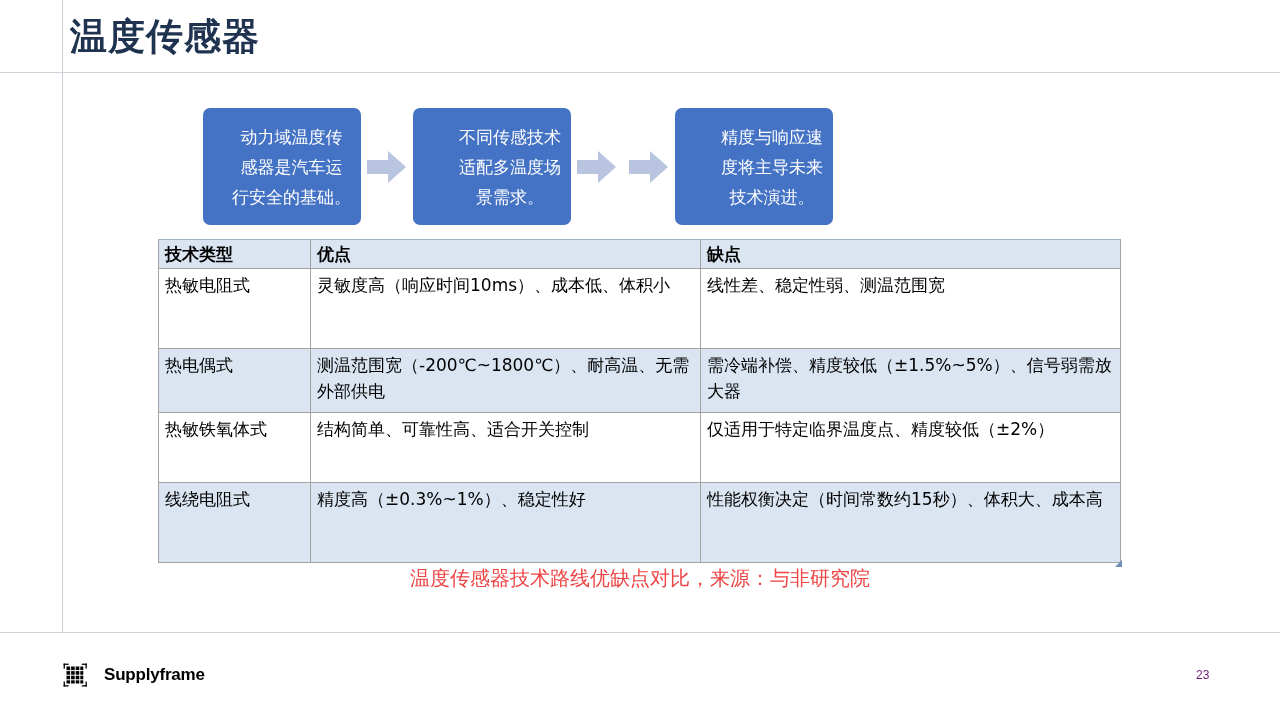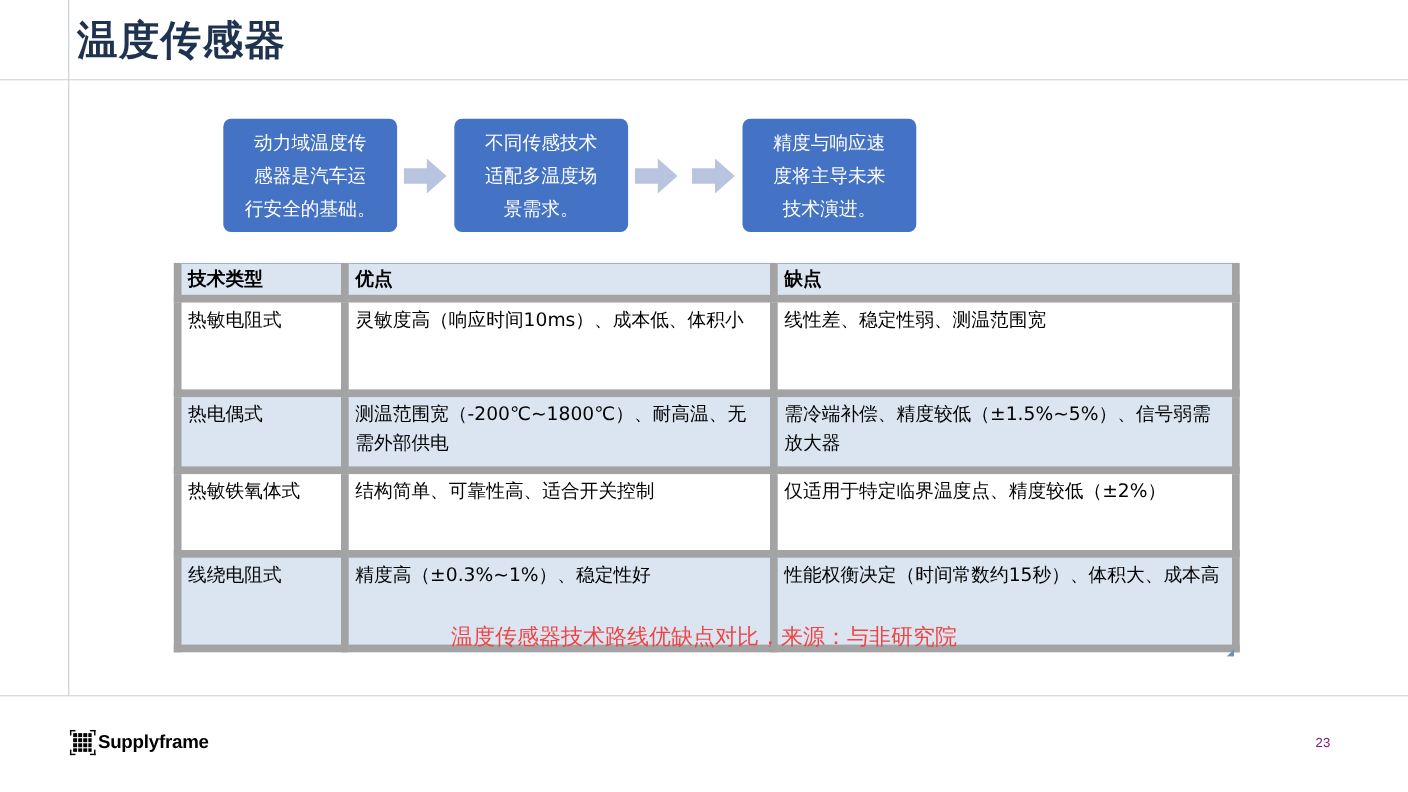--- a/index.html
+++ b/index.html
@@ -64,27 +64,27 @@
   
   .flow {
     position: absolute;
     left: 203px;
     top: 108px;
     display: flex;
     align-items: center;
   }
   .flow-box {
     width: 158px;
-    height: 103px;
+    height: 117px;
     background: #4472c4;
     border-radius: 7px;
     color: #ffffff;
     display: flex;
     align-items: center;
-    justify-content: center;
+    justify-content: flex-end;
     text-align: center;
     font-size: 17px;
     line-height: 30px;
     padding: 0 10px;
     box-sizing: border-box;
     font-family: "DejaVu Sans", "Liberation Sans", sans-serif;
   }
   .flow-box span { display: block; }
   .flow-arrow {
     width: 52px;
@@ -103,21 +103,21 @@
     top: 239px;
     width: 962px;
   }
   table.cmp {
     border-collapse: collapse;
     width: 962px;
     table-layout: fixed;
     font-family: "DejaVu Sans", "Liberation Sans", sans-serif;
   }
   table.cmp th, table.cmp td {
-    border: 7px solid #a3a3a3;
+    border: 1px solid #a3a3a3;
     text-align: left;
     vertical-align: top;
     padding: 3px 6px 4px 6px;
     font-size: 17px;
     line-height: 26px;
     color: #000000;
   }
   table.cmp thead th {
     background: #dbe5f1;
     font-weight: bold;
@@ -162,21 +162,21 @@
     font-family: "DejaVu Sans", "Liberation Sans", sans-serif;
   }
 
   
   .footer-logo {
     position: absolute;
     left: 62px;
     top: 662px;
     display: flex;
     align-items: center;
-    gap: 1px;
+    gap: 16px;
   }
   .logo-mark {
     position: relative;
     width: 26px;
     height: 26px;
   }
   .logo-mark svg { display: block; }
   .logo-word {
     font-size: 17px;
     font-weight: 600;

